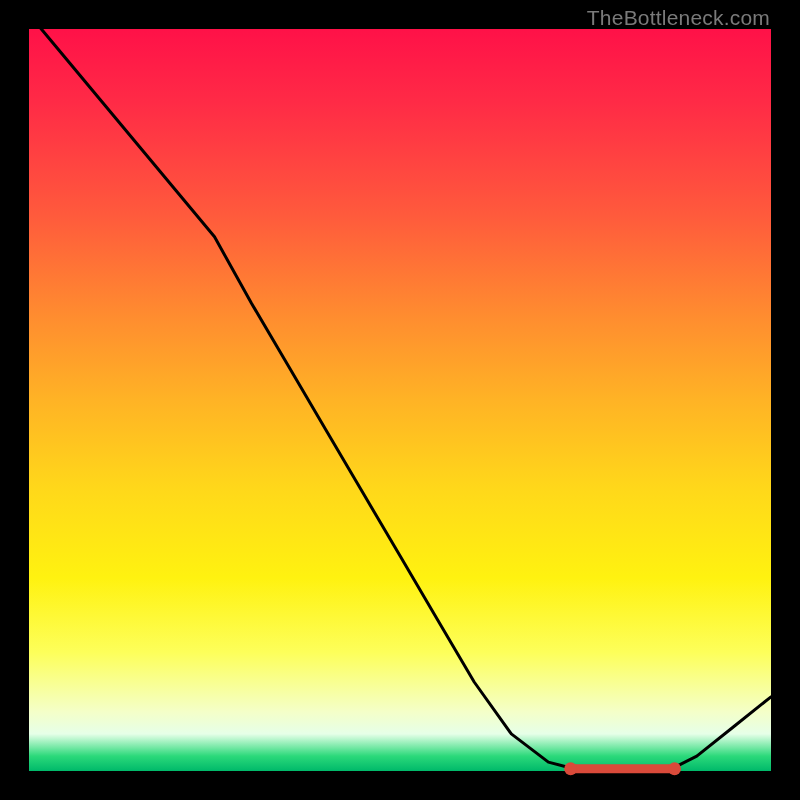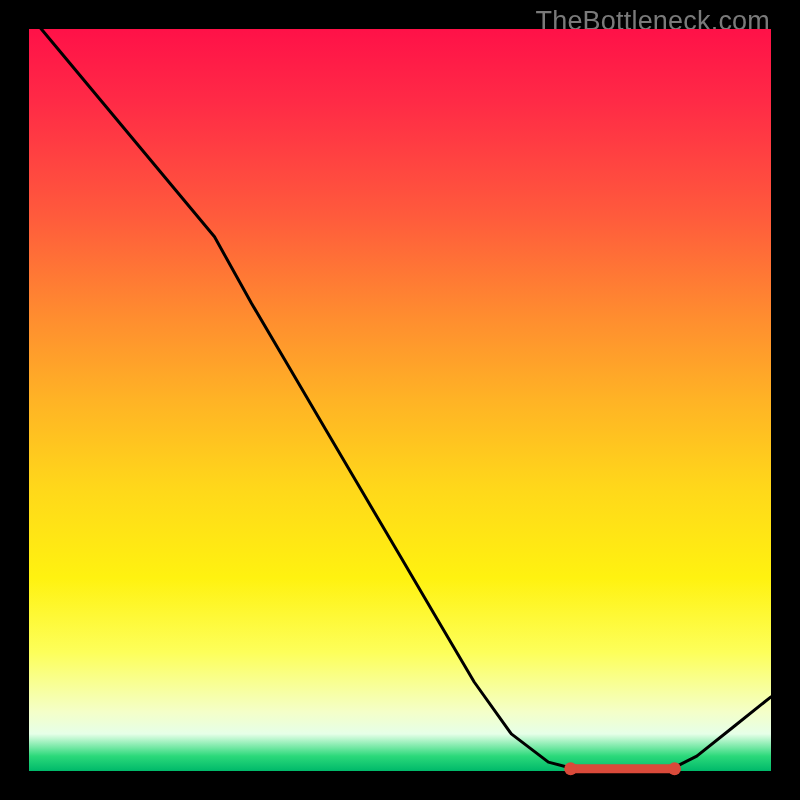--- a/index.html
+++ b/index.html
@@ -38,21 +38,21 @@
       #e6ffe8 95%,
       #2bd97a 98%,
       #00b96a 100%
     );
   }
   .watermark {
     position: absolute;
     top: 6px;
     right: 30px;
     color: #7a7a7a;
-    font-size: 27px;
+    font-size: 21px;
     letter-spacing: 0.2px;
     user-select: none;
   }
   svg.curve {
     position: absolute;
     left: 0;
     top: 0;
     width: 742px;
     height: 742px;
     overflow: visible;

